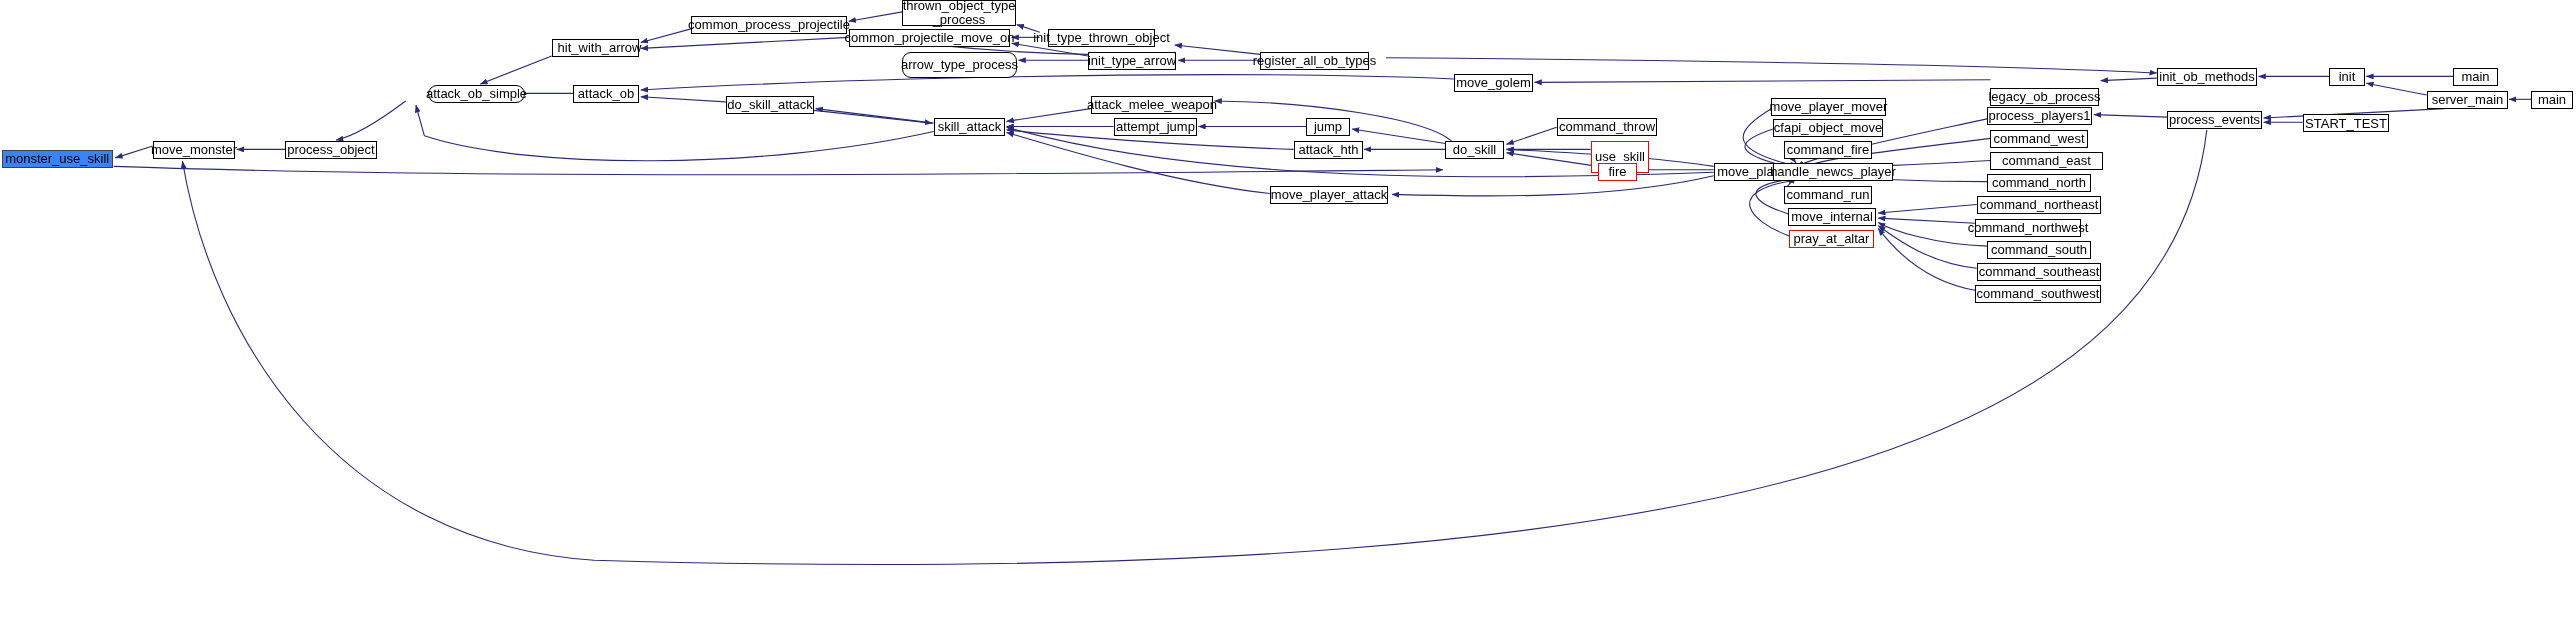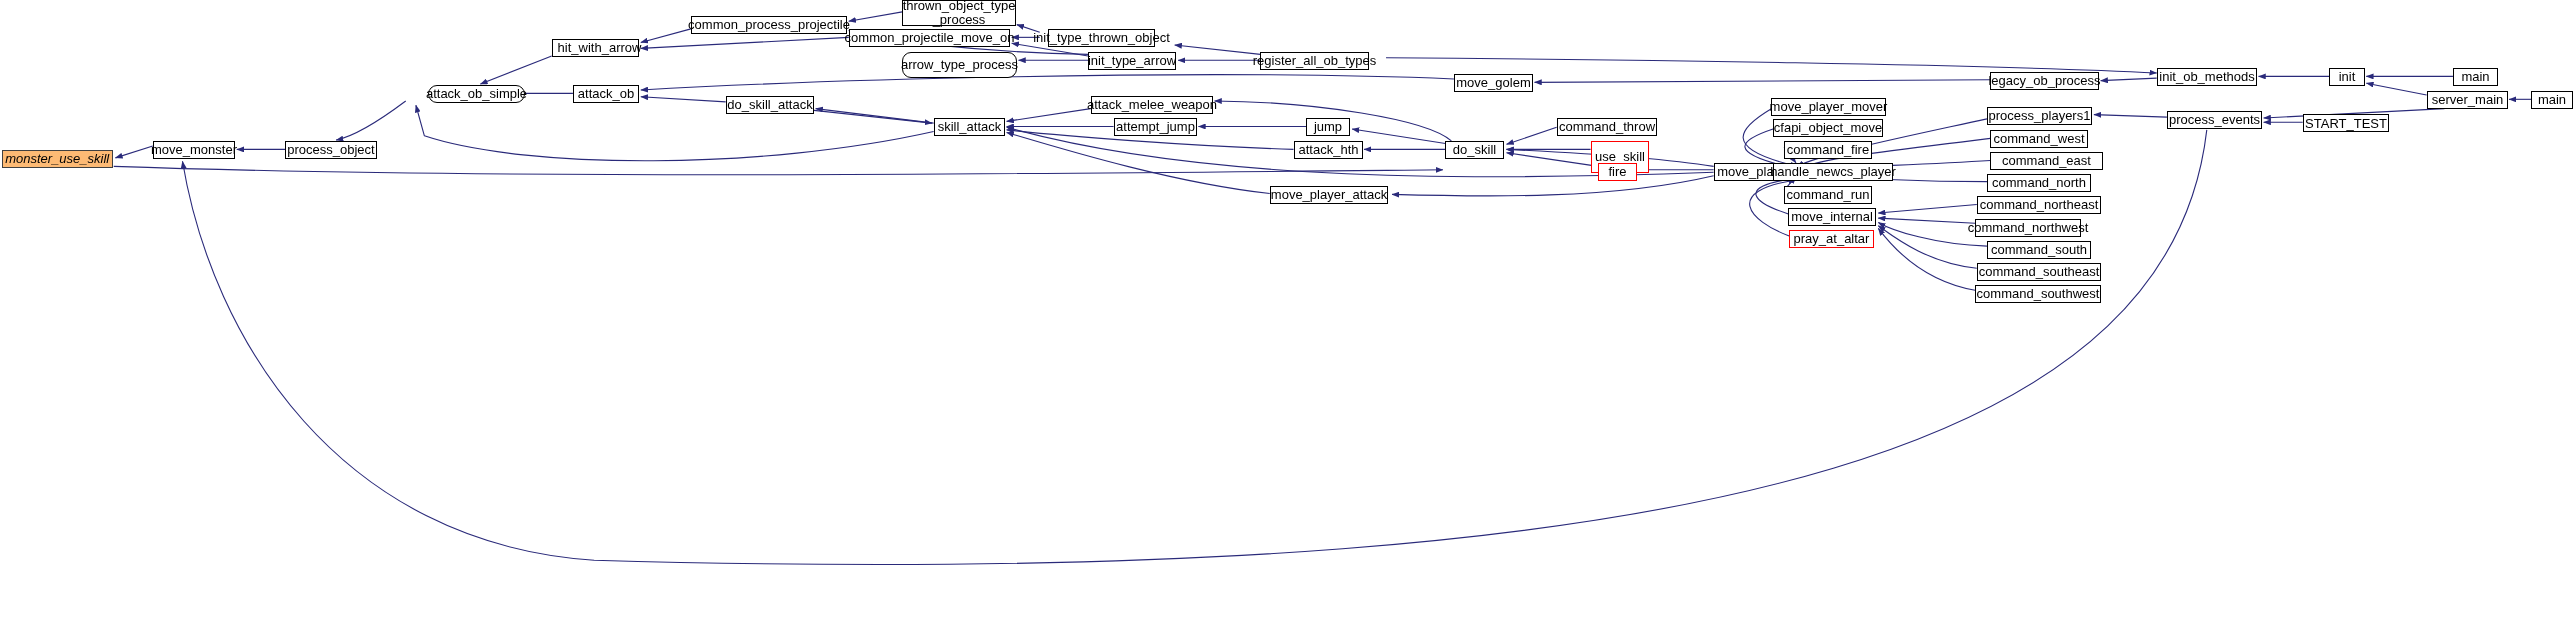--- a/index.html
+++ b/index.html
@@ -33,23 +33,22 @@
     background: #ffffff;
     border: 0.8px solid #000000;
     color: #000000;
     font-size: 13px;
     line-height: 1.05;
     letter-spacing: 0;
     white-space: pre;
     cursor: pointer;
   }
   .node.root {
-    background: #fdba74;
+    background: #3b82f6;
     border: 0.8px solid #404040;
-    font-style: italic;
   }
   .node.red {
     border: 0.8px solid #ff0000;
     color: #000000;
   }
   .node-label {
     pointer-events: none;
   }
 </style>
 </head>
@@ -165,21 +164,21 @@
       <div class="node red" style="left: 1789px; top: 230px; width: 85px; height: 18px;"><span class="node-label">pray_at_altar</span></div>
       <div class="node" style="left: 1987px; top: 107px; width: 105px; height: 18px;"><span class="node-label">process_players1</span></div>
       <div class="node" style="left: 1990px; top: 130px; width: 98px; height: 18px;"><span class="node-label">command_west</span></div>
       <div class="node" style="left: 1990px; top: 152px; width: 113px; height: 18px;"><span class="node-label">command_east</span></div>
       <div class="node" style="left: 1987px; top: 174px; width: 104px; height: 18px;"><span class="node-label">command_north</span></div>
       <div class="node" style="left: 1977px; top: 196px; width: 124px; height: 18px;"><span class="node-label">command_northeast</span></div>
       <div class="node" style="left: 1975px; top: 219px; width: 106px; height: 18px;"><span class="node-label">command_northwest</span></div>
       <div class="node" style="left: 1987px; top: 241px; width: 104px; height: 18px;"><span class="node-label">command_south</span></div>
       <div class="node" style="left: 1977px; top: 263px; width: 124px; height: 18px;"><span class="node-label">command_southeast</span></div>
       <div class="node" style="left: 1975px; top: 285px; width: 126px; height: 18px;"><span class="node-label">command_southwest</span></div>
-      <div class="node" style="left: 1990px; top: 72px; width: 109px; height: 18px;"><span class="node-label">legacy_ob_process</span></div>
+      <div class="node" style="left: 1990px; top: 88px; width: 109px; height: 18px;"><span class="node-label">legacy_ob_process</span></div>
       <div class="node" style="left: 2157px; top: 68px; width: 100px; height: 18px;"><span class="node-label">init_ob_methods</span></div>
       <div class="node" style="left: 2167px; top: 111px; width: 95px; height: 18px;"><span class="node-label">process_events</span></div>
       <div class="node" style="left: 2329px; top: 68px; width: 36px; height: 18px;"><span class="node-label">init</span></div>
       <div class="node" style="left: 2303px; top: 114px; width: 86px; height: 18px; align-items: flex-end;"><span class="node-label">START_TEST</span></div>
       <div class="node" style="left: 2453px; top: 68px; width: 45px; height: 18px;"><span class="node-label">main</span></div>
       <div class="node" style="left: 2427px; top: 91px; width: 81px; height: 18px;"><span class="node-label">server_main</span></div>
       <div class="node" style="left: 2531px; top: 91px; width: 42px; height: 18px;"><span class="node-label">main</span></div>
     </div>
 </div>
 

